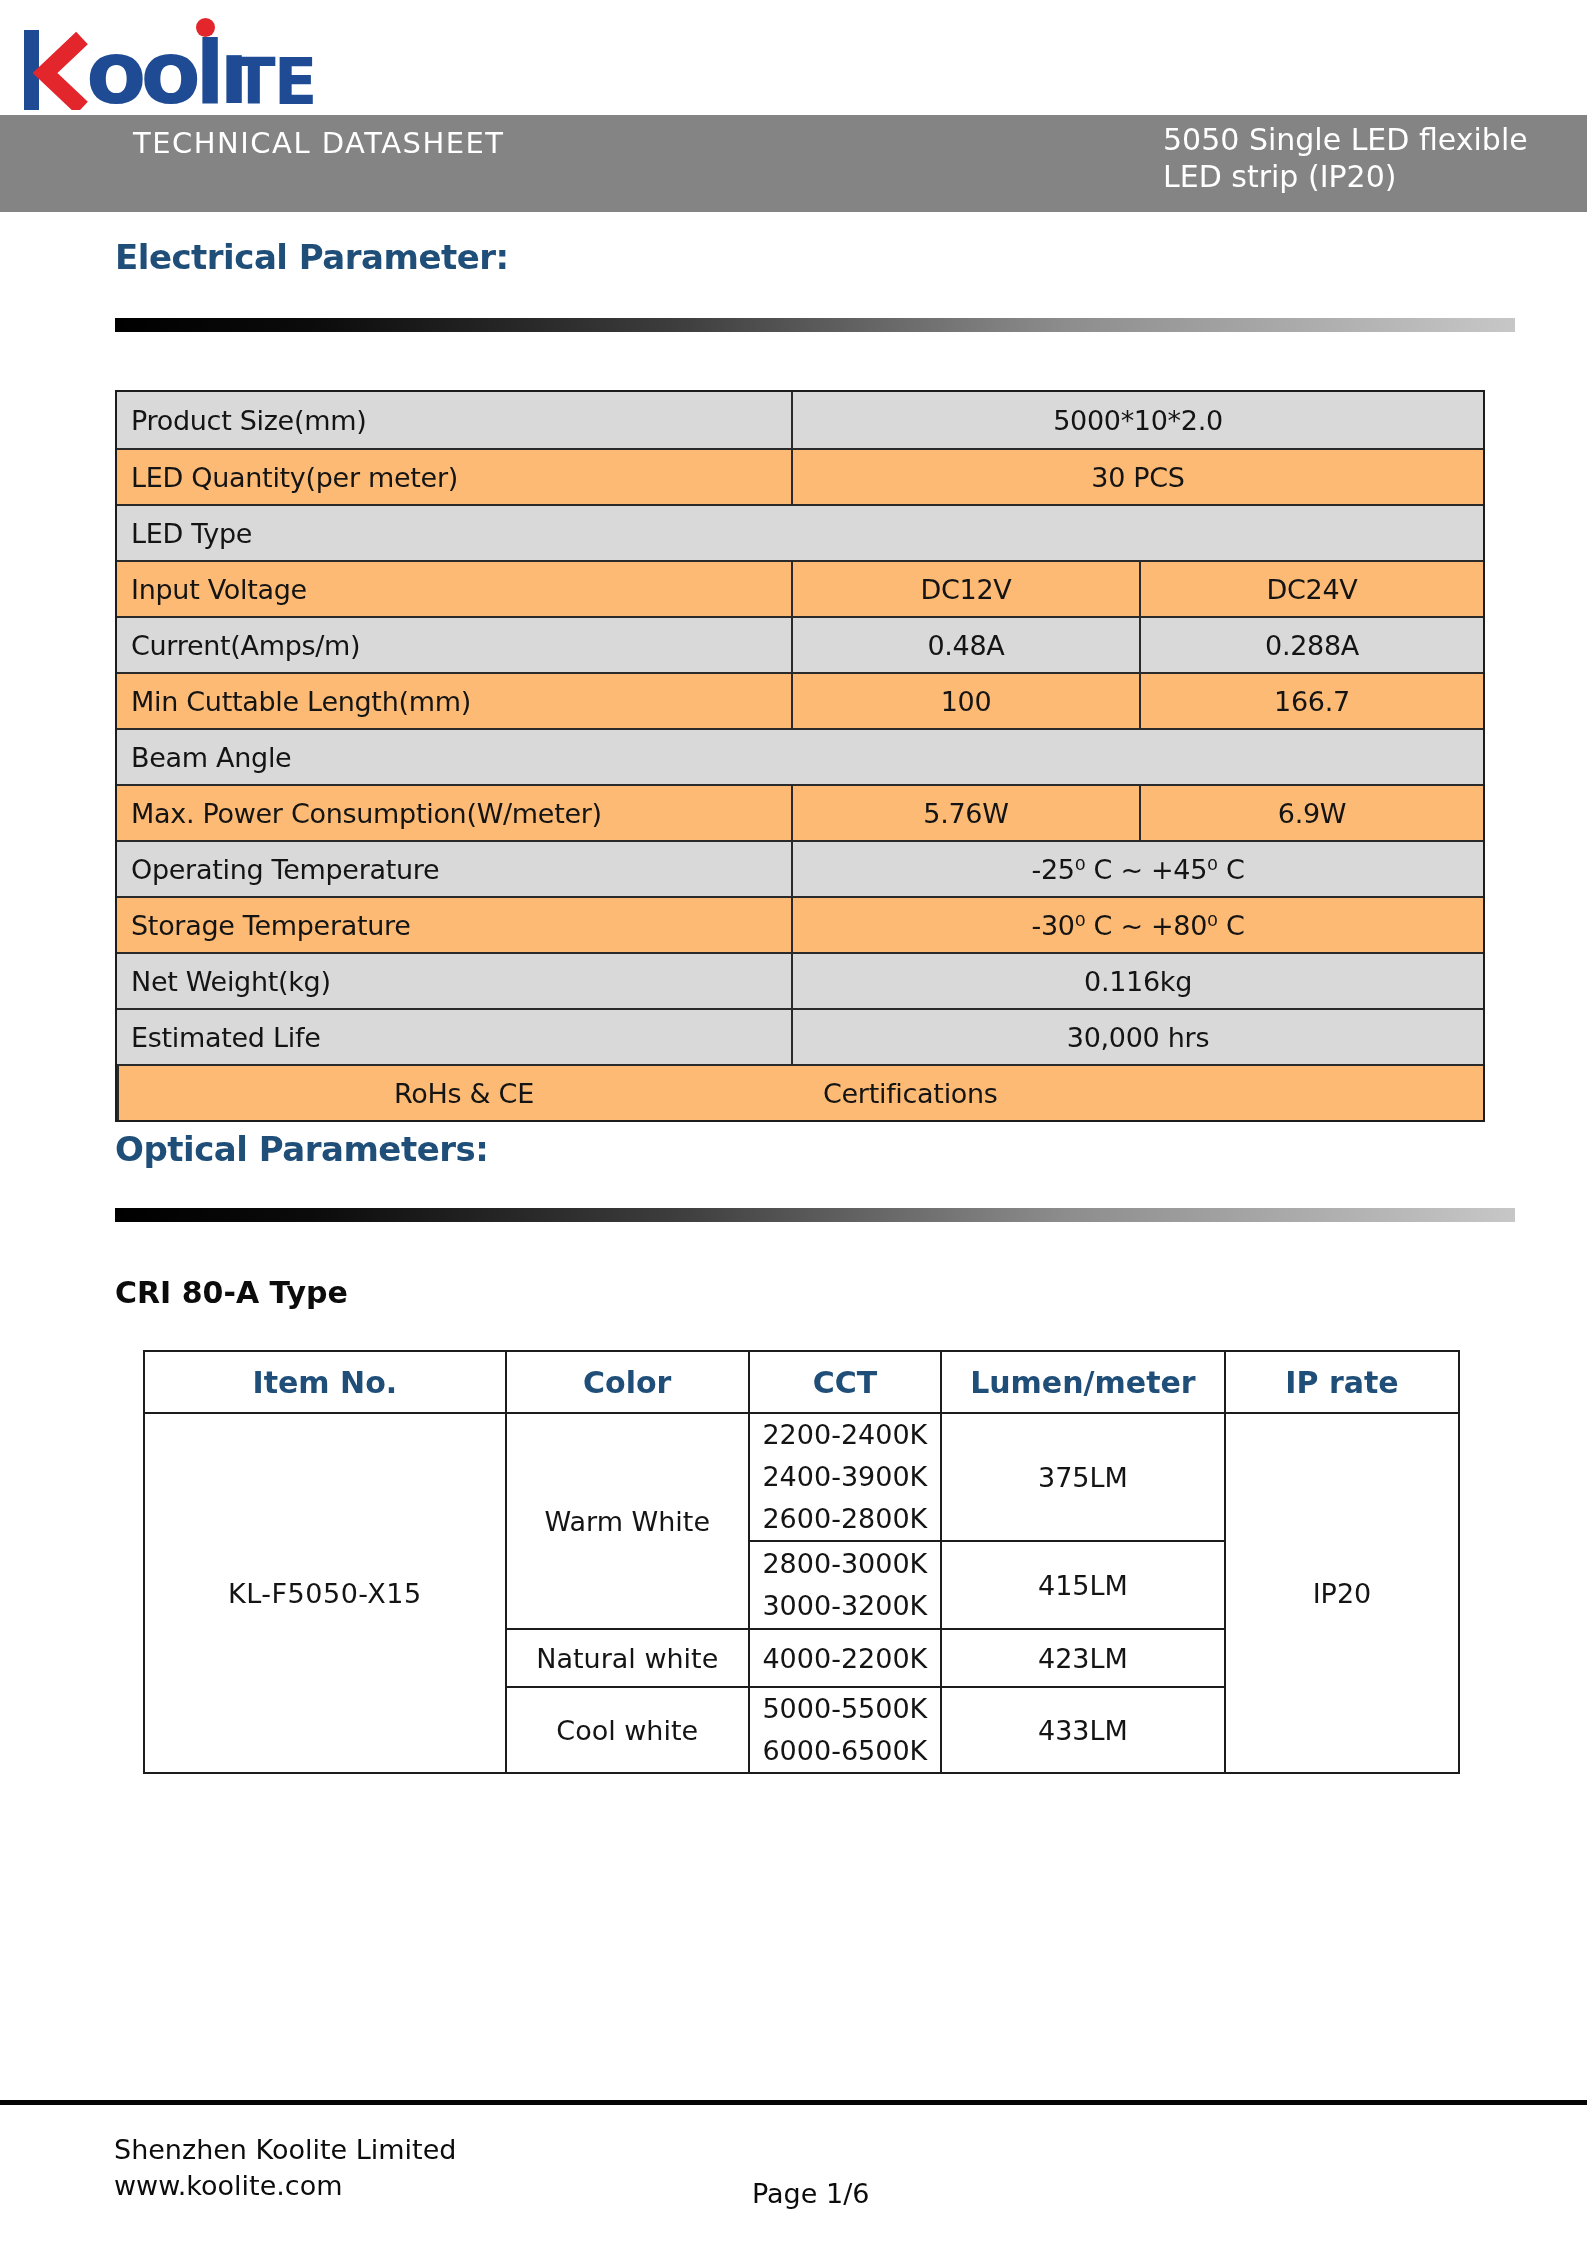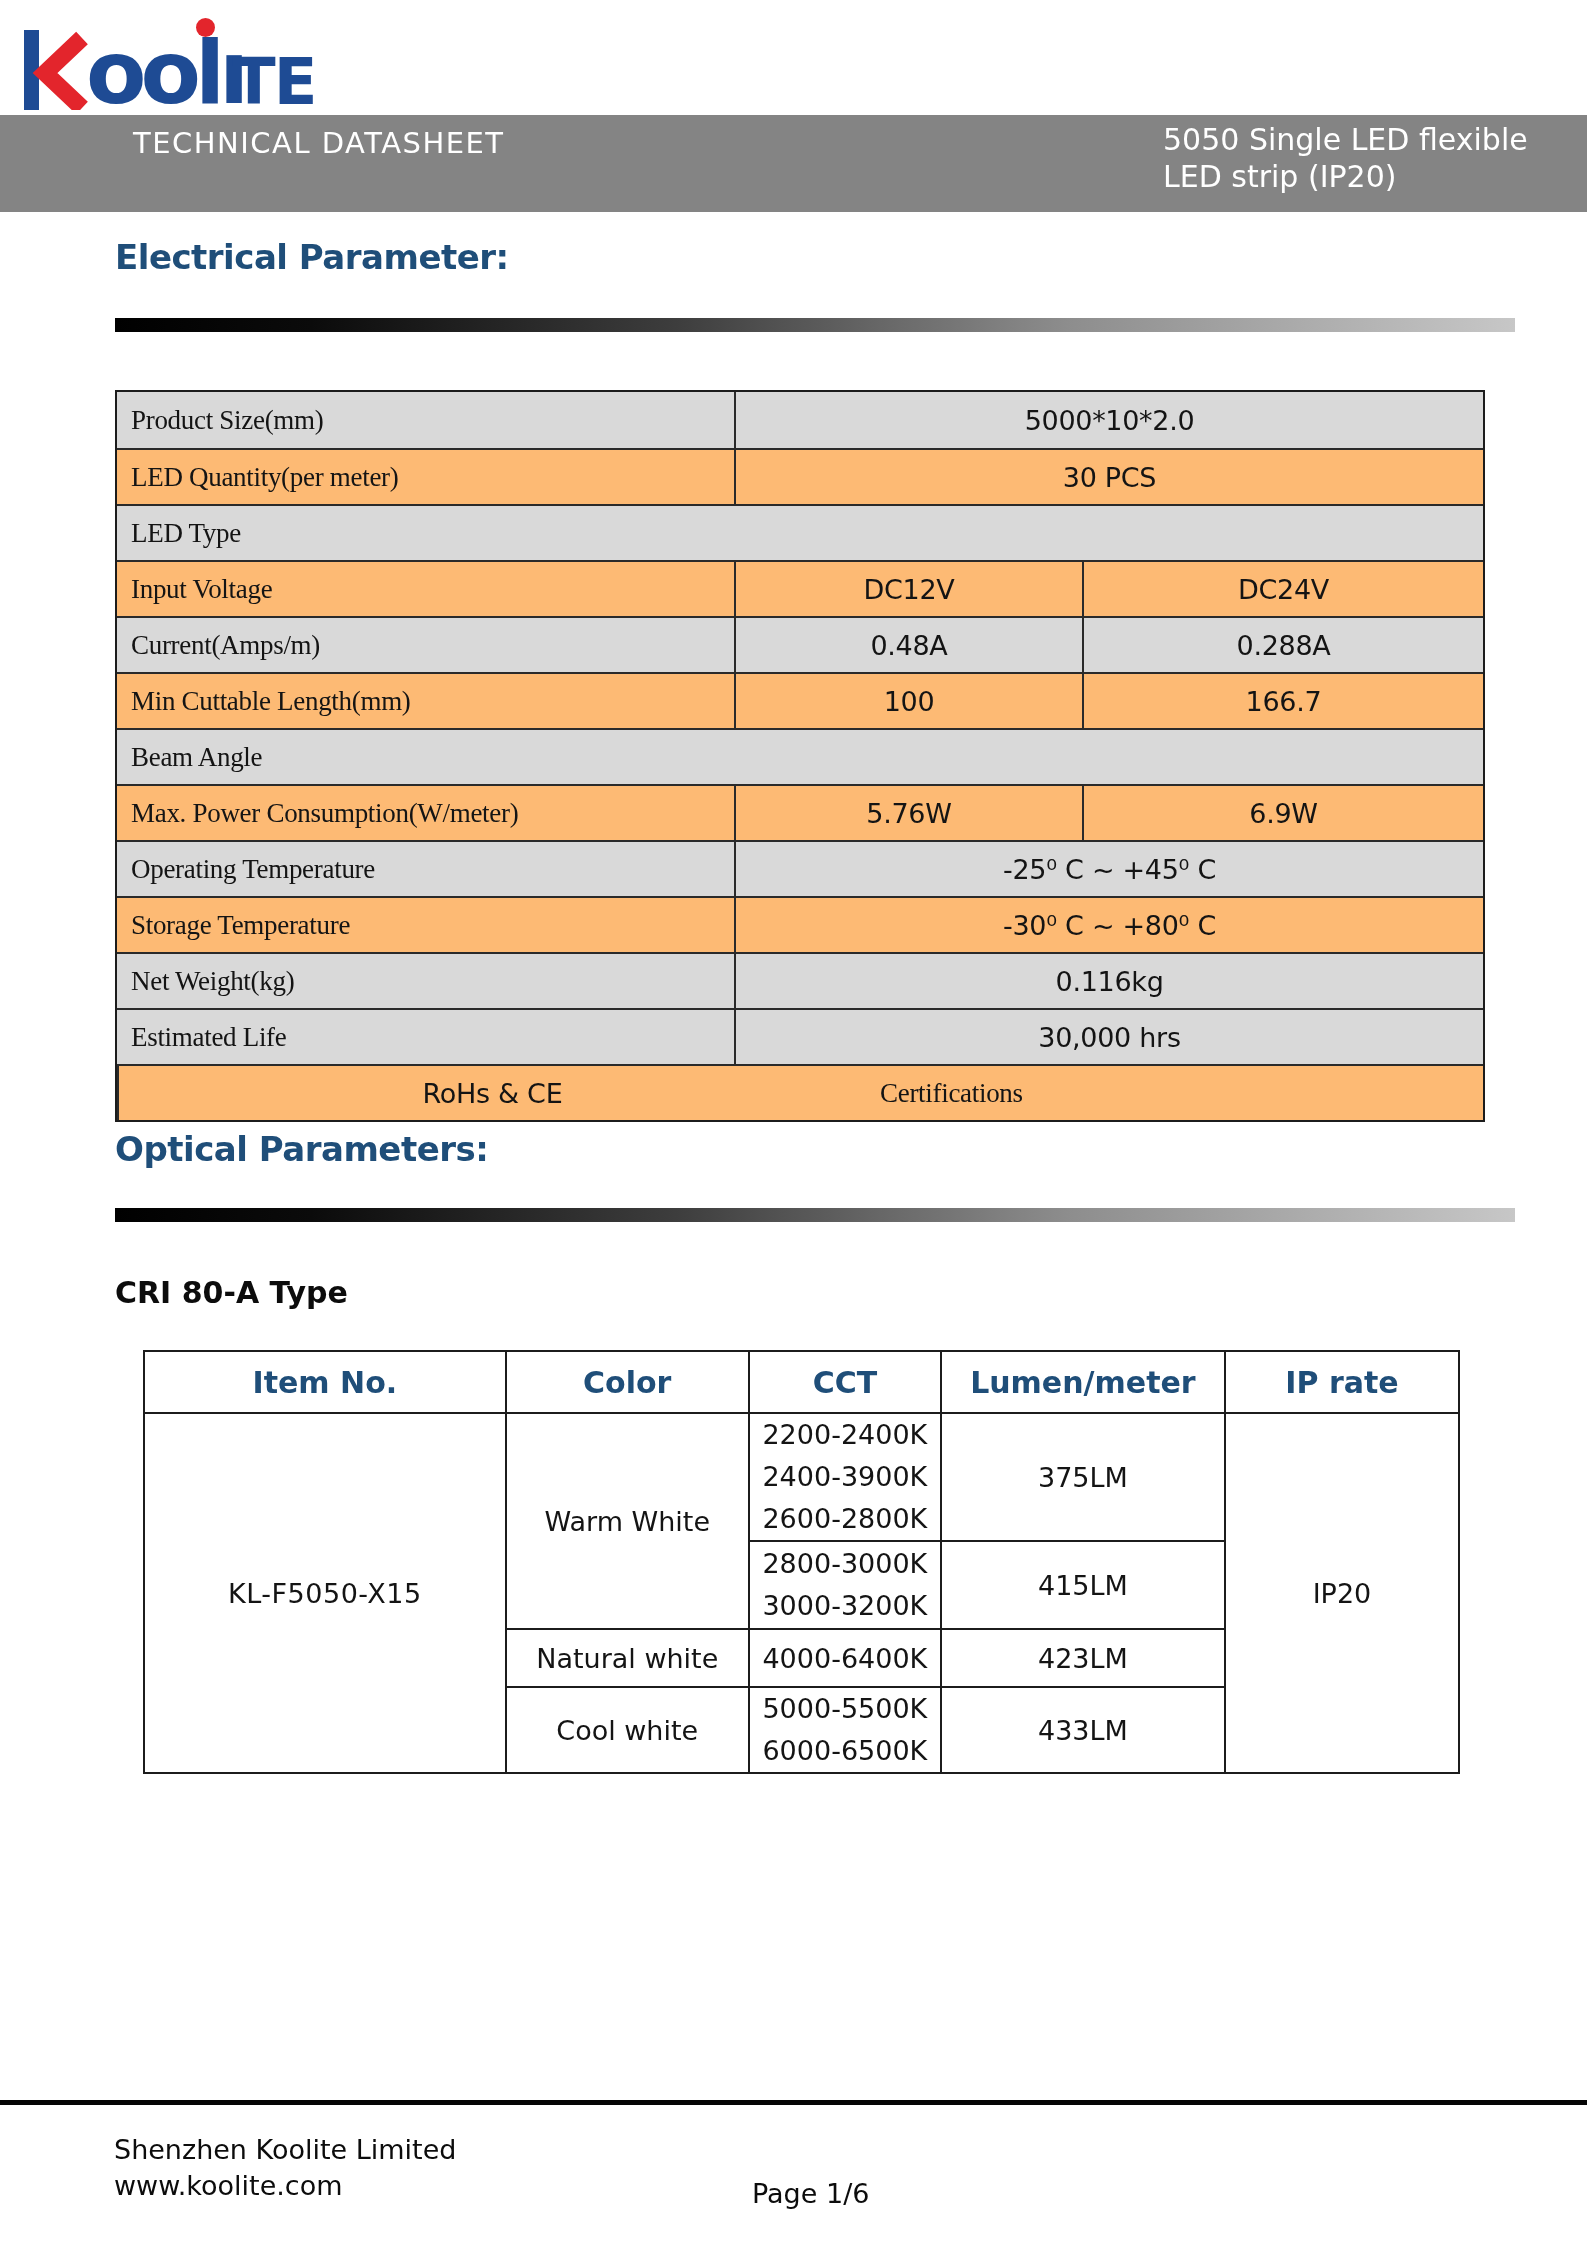--- a/index.html
+++ b/index.html
@@ -68,21 +68,21 @@
     border:2px solid #1c1c1c;
   }
   .erow { display:flex; height:56px; }
   .erow + .erow { border-top:2px solid #2a2a2a; }
   .erow.dark  { background:#d9d9d9; }
   .erow.light { background:#fdba74; }
   .ecell {
     display:flex; align-items:center;
     font-size:27px; color:#141414; letter-spacing:-0.3px;
   }
-  .ecell.elabel { width:617px; padding-left:14px;font-family:Liberation Serif, serif; }
+  .ecell.elabel { width:674px; padding-left:14px; }
   .ecell.vhalf  { width:348px; border-left:2px solid #2a2a2a; justify-content:center; }
   .ecell.vlast  { flex:1; border-left:2px solid #2a2a2a; justify-content:center; }
   .ecell.vfull  { flex:1; border-left:2px solid #2a2a2a; justify-content:center; }
 
   
   .otable {
     position:absolute; left:143px; top:1350px; width:1317px;
     border-collapse:collapse; table-layout:fixed;padding-left:33px;
   }
   .otable th, .otable td {
@@ -230,21 +230,21 @@
       </tr>
       <tr class="tr-g2">
         <td>
           <div class="cct-line">2800-3000K</div>
           <div class="cct-line">3000-3200K</div>
         </td>
         <td>415LM</td>
       </tr>
       <tr class="tr-g3">
         <td>Natural white</td>
-        <td>4000-6400K</td>
+        <td>4000-2200K</td>
         <td>423LM</td>
       </tr>
       <tr class="tr-g4">
         <td>Cool white</td>
         <td>
           <div class="cct-line">5000-5500K</div>
           <div class="cct-line">6000-6500K</div>
         </td>
         <td>433LM</td>
       </tr>

